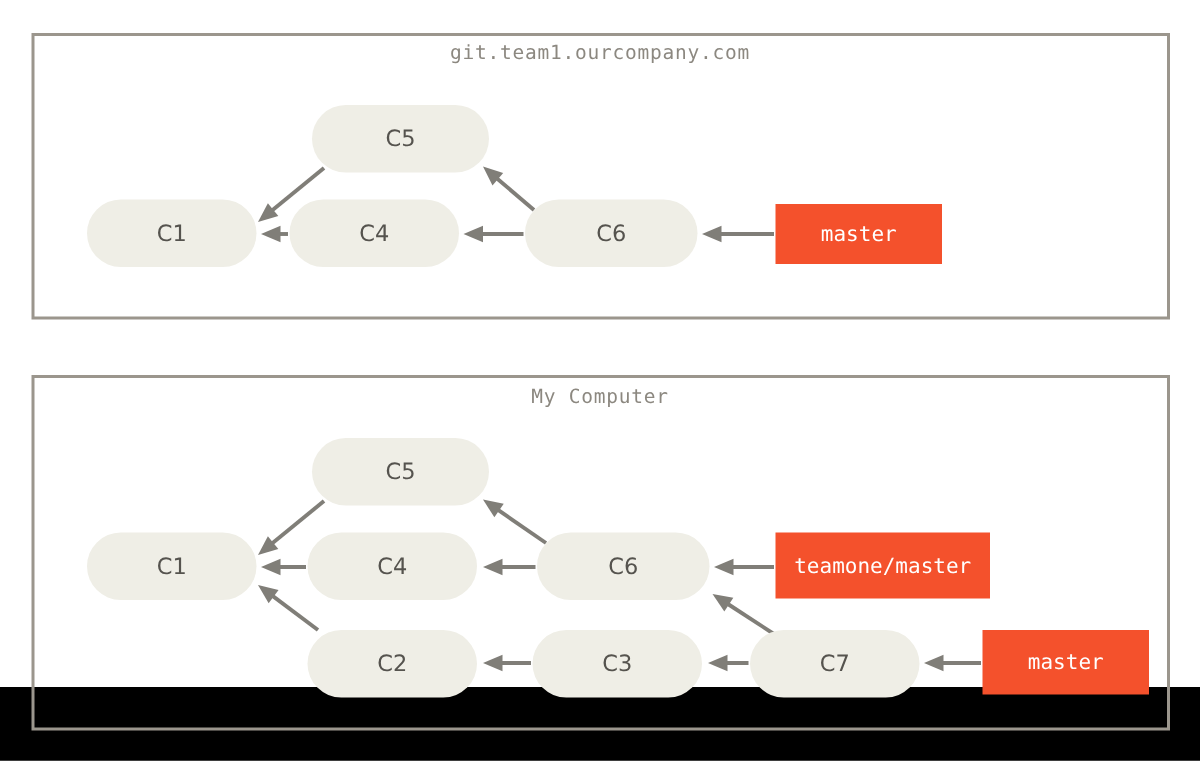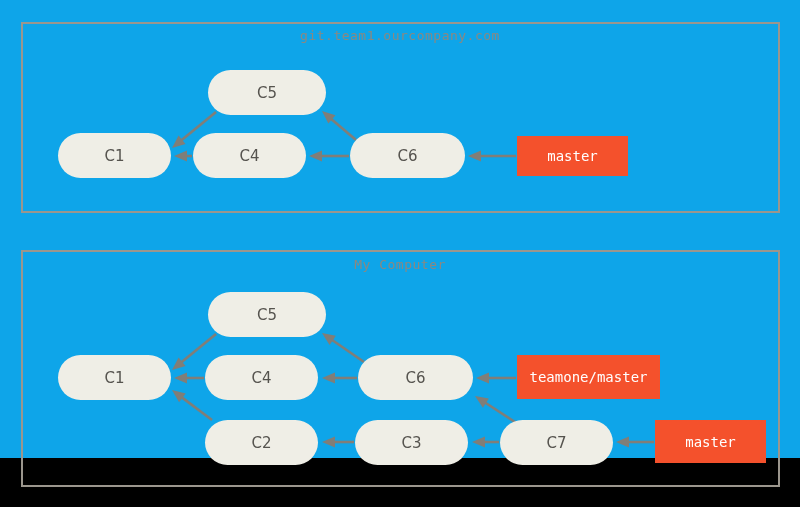--- a/index.html
+++ b/index.html
@@ -11,21 +11,21 @@
   body {
     width: 800px;
     height: 507px;
     overflow: hidden;
     font-family: "DejaVu Sans Mono", monospace;
   }
   #stage {
     position: relative;
     width: 800px;
     height: 458px;
-    background: #0ea5e9;
+    background: #ffffff;
   }
   svg#diagram {
     position: absolute;
     left: 0;
     top: 0;
     width: 800px;
     height: 507px;
     display: block;
   }
   .panel-frame {

